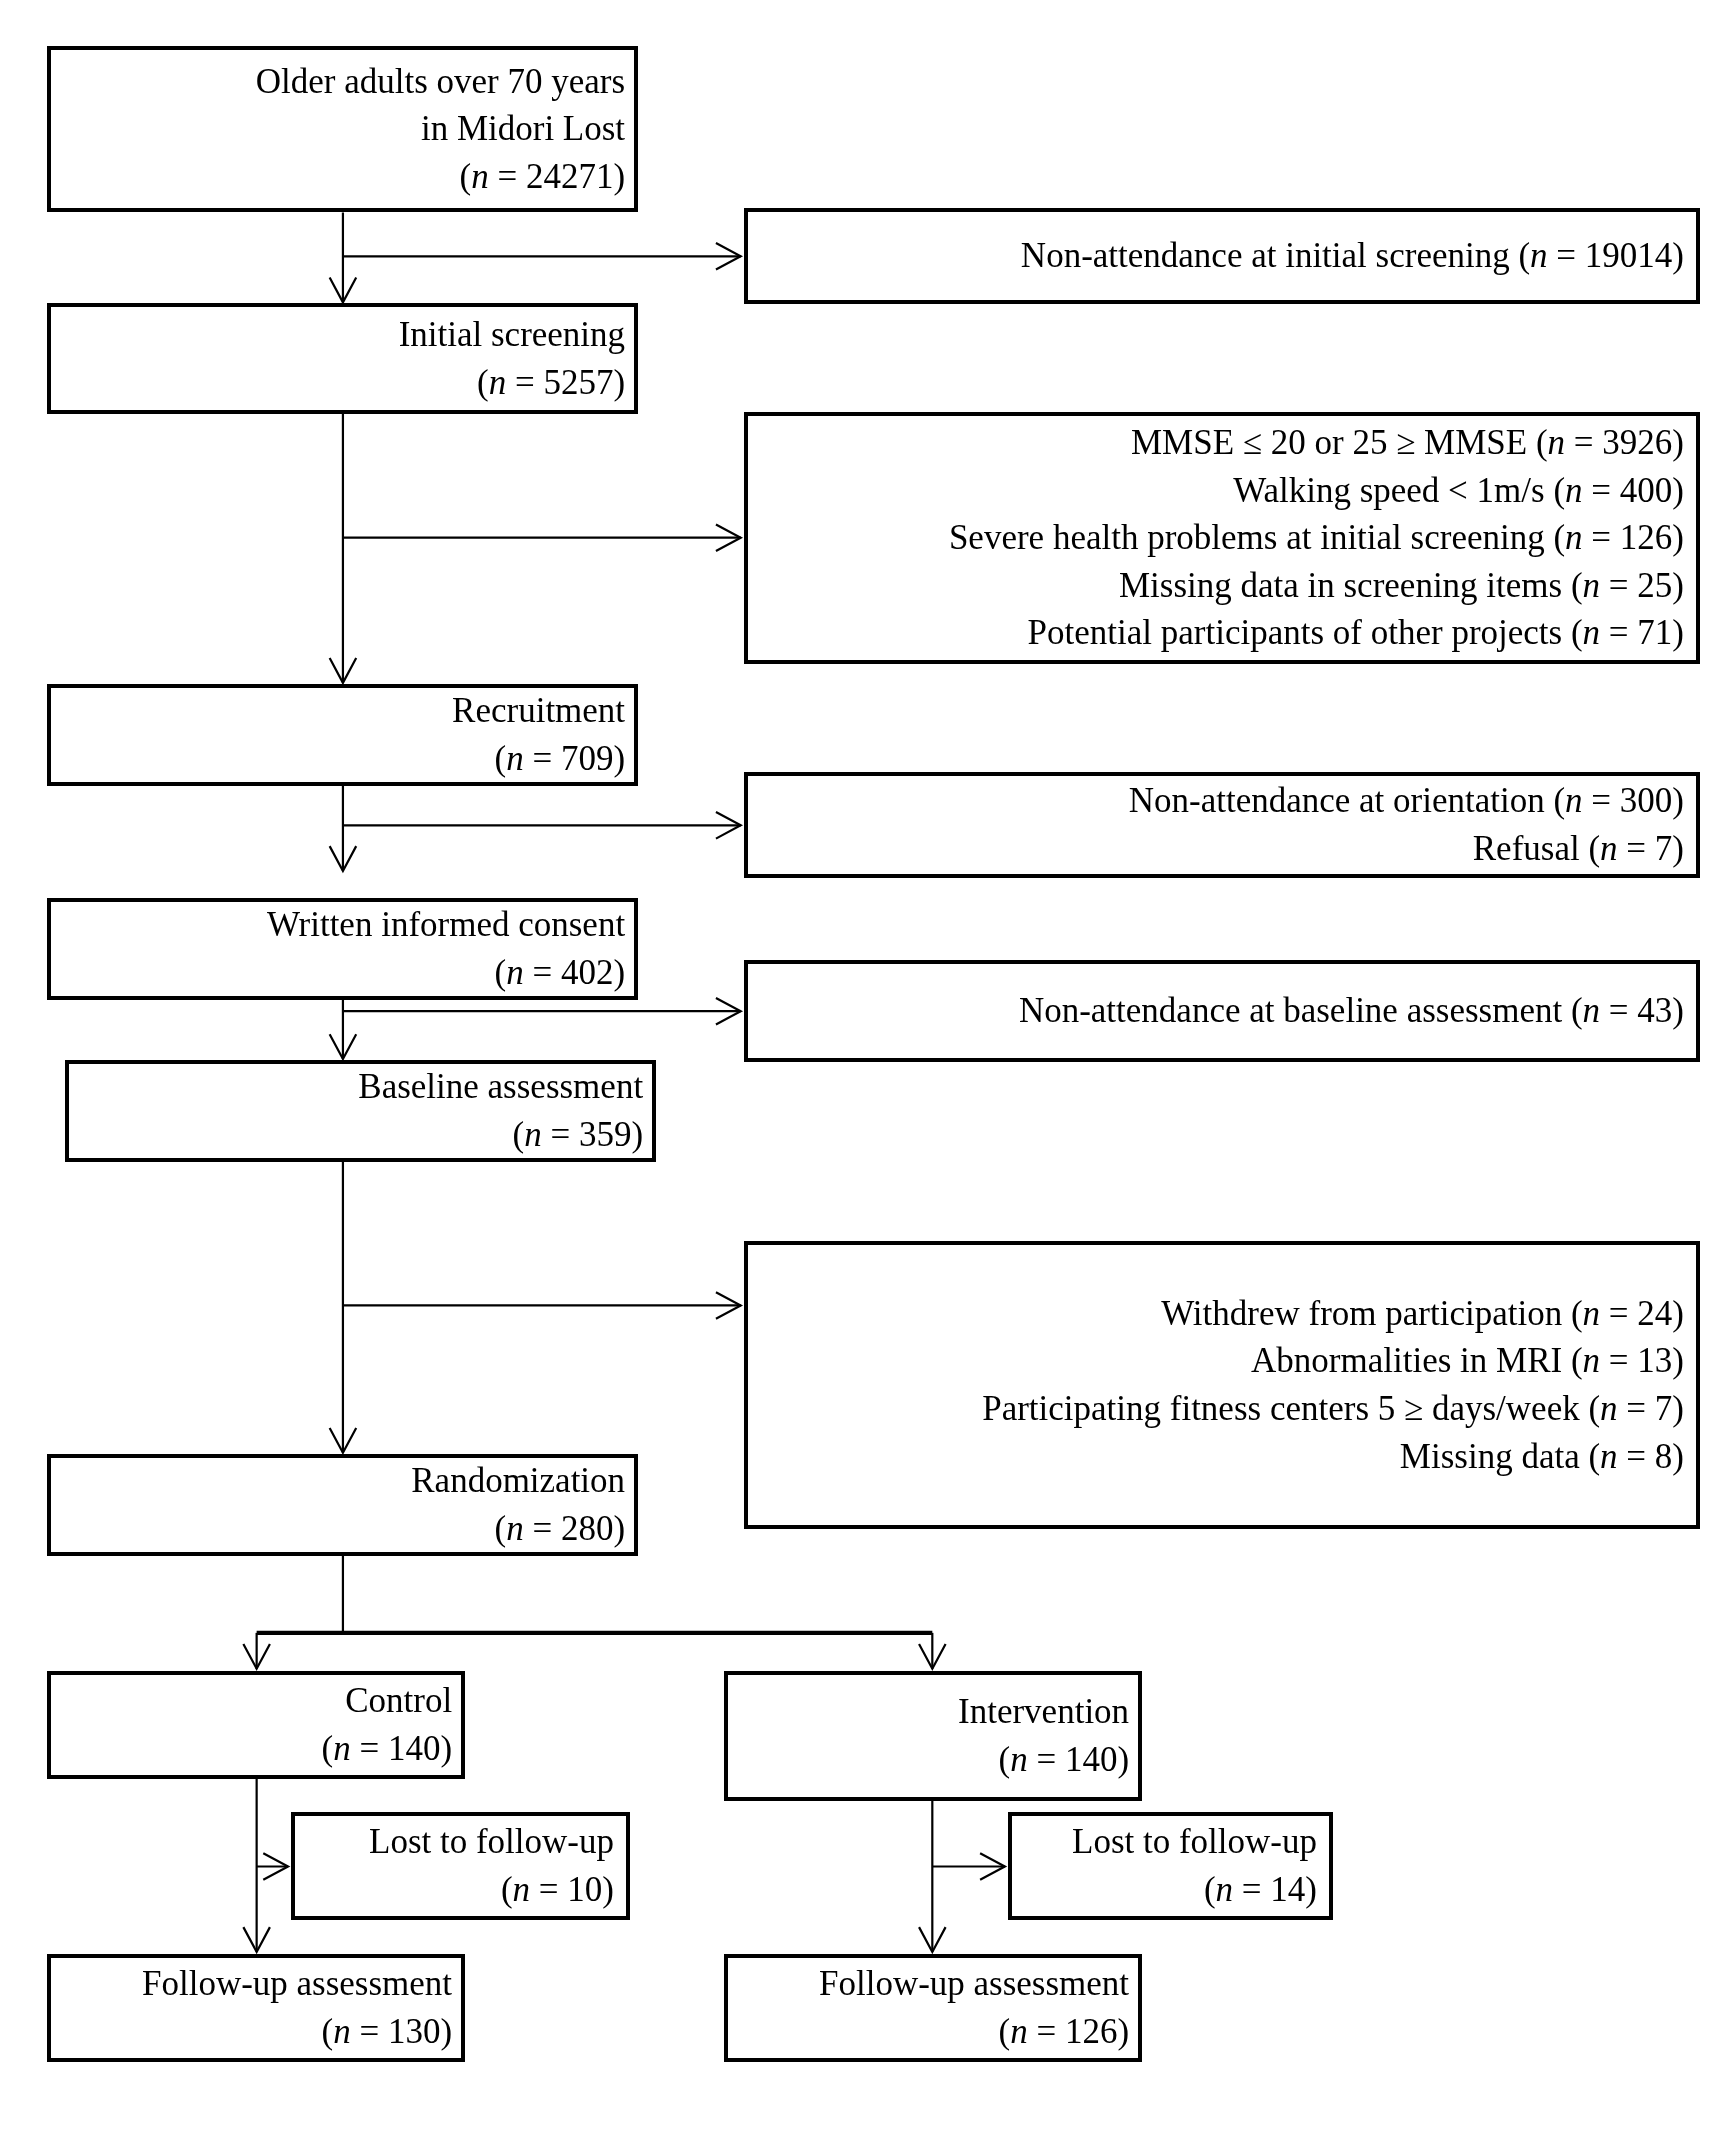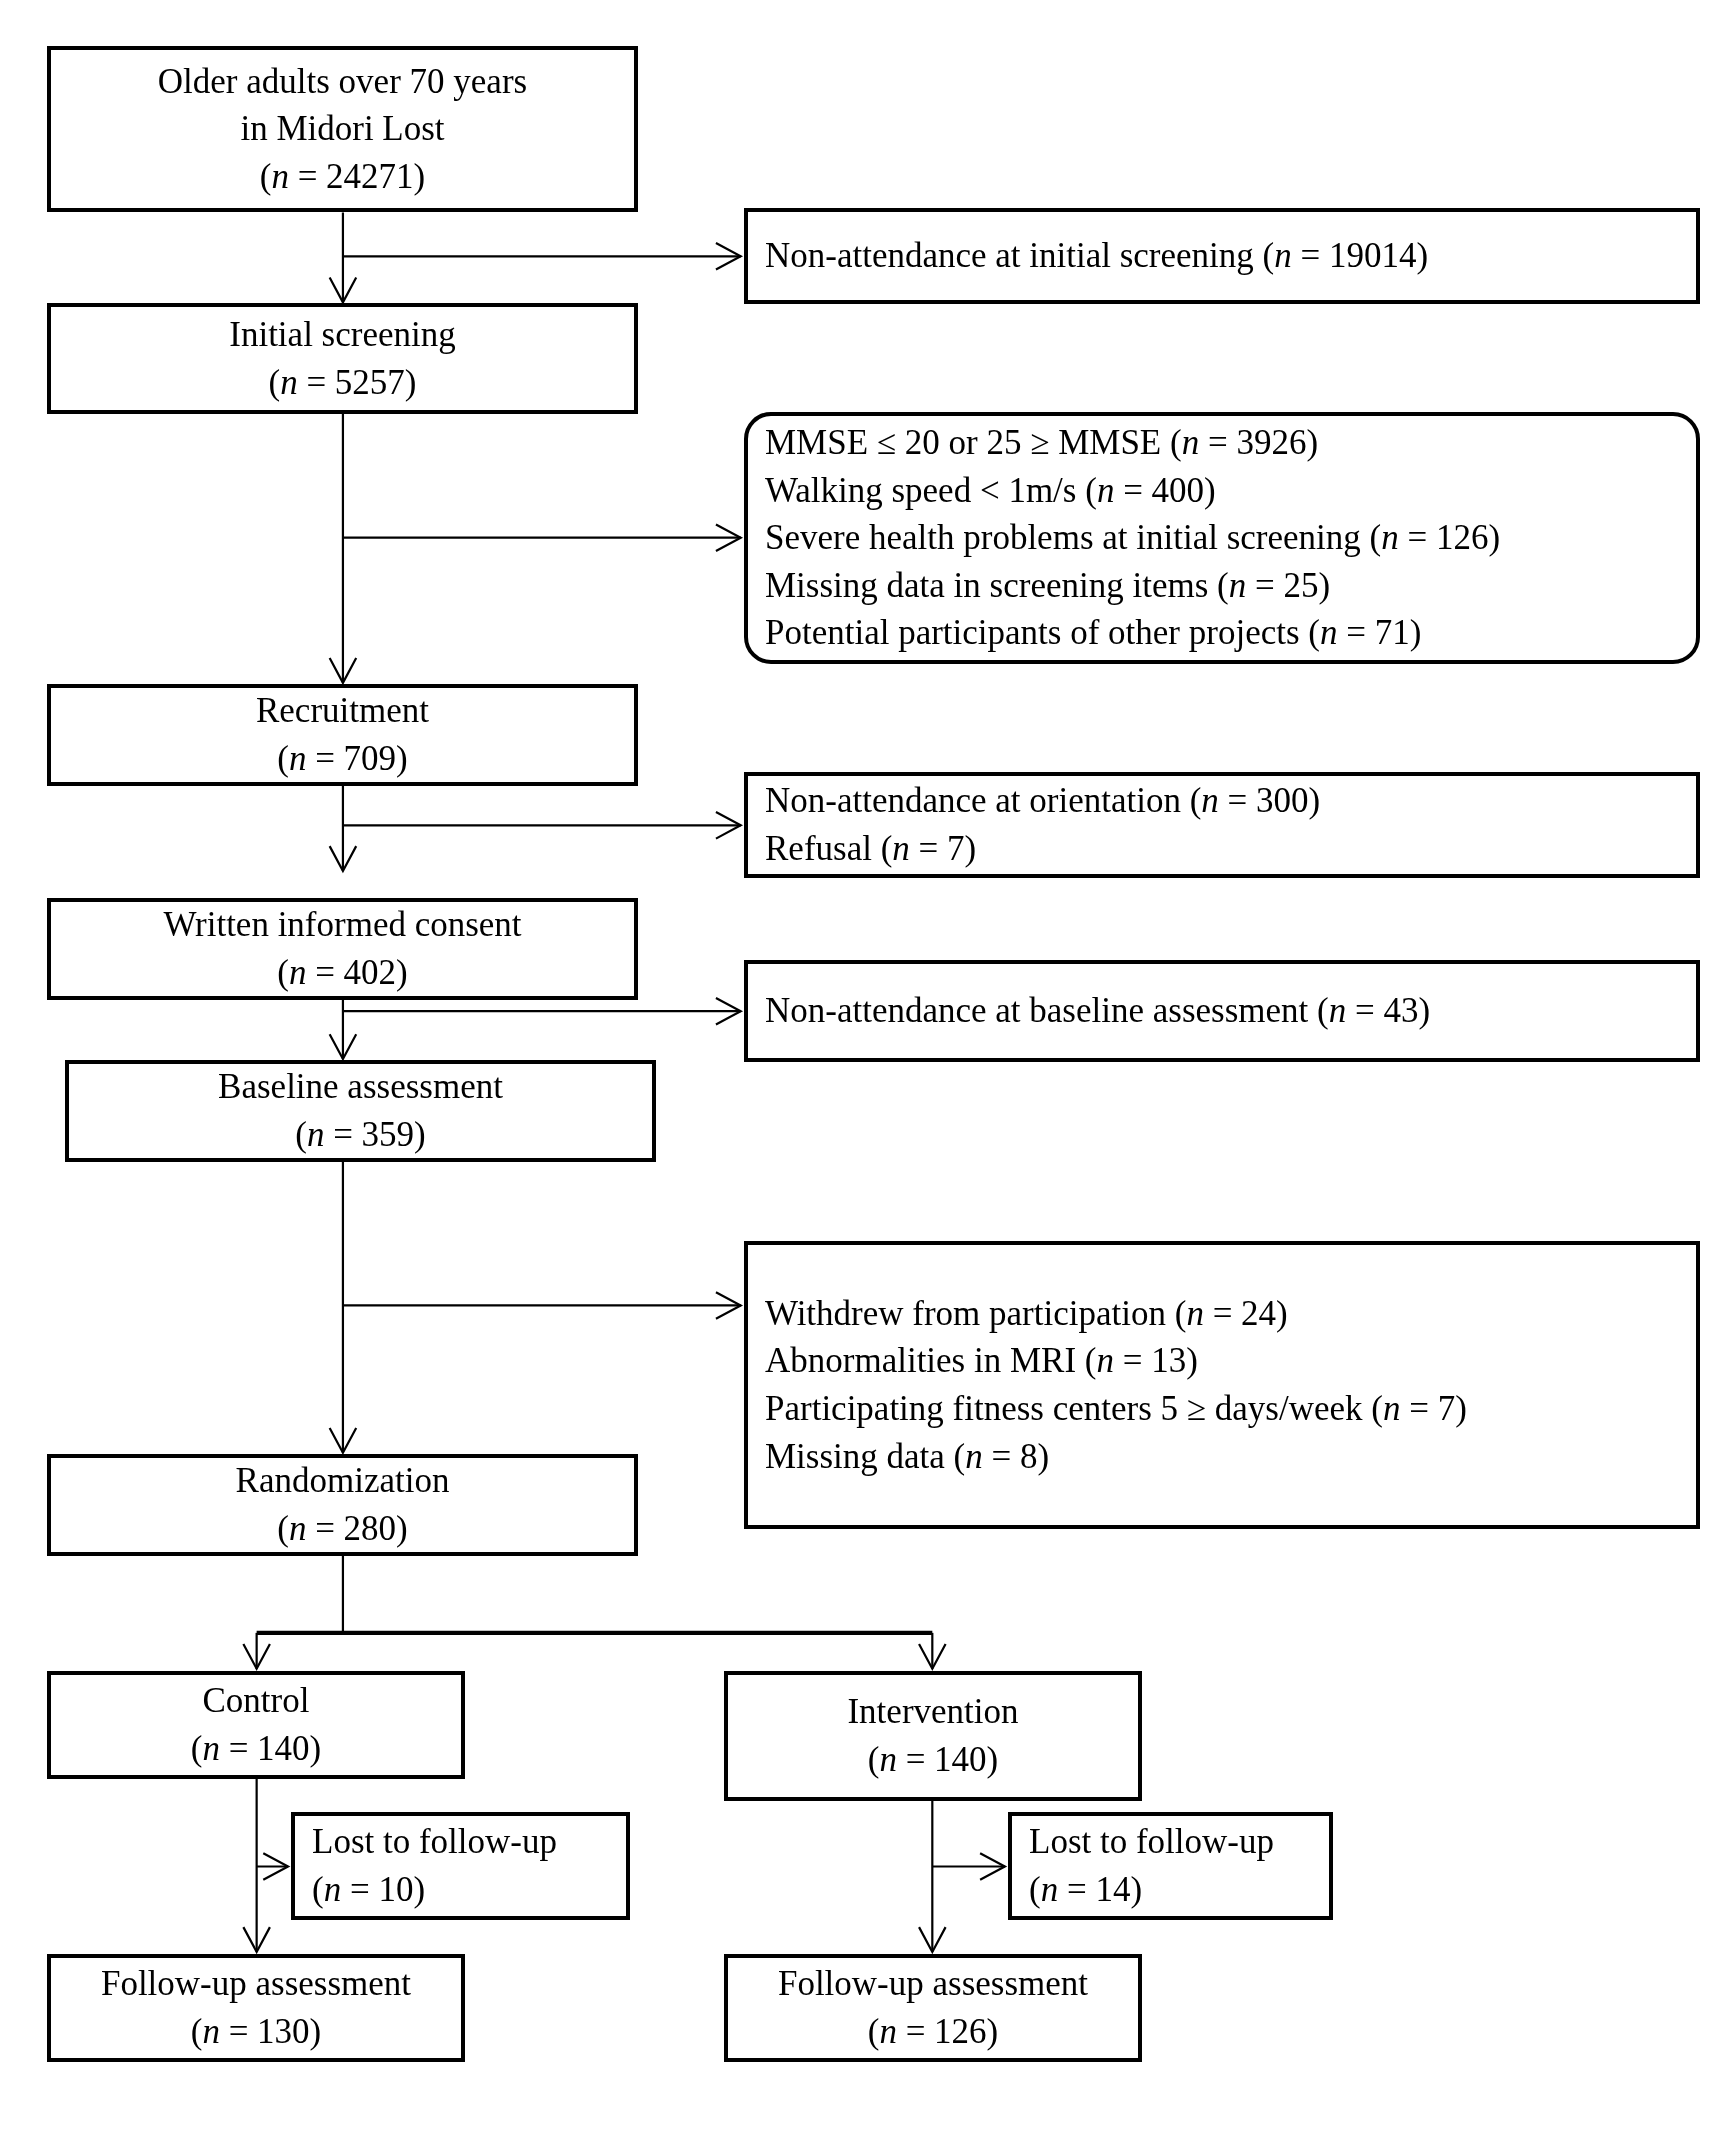--- a/index.html
+++ b/index.html
@@ -22,21 +22,21 @@
     border: 4px solid #000000;
     background: #ffffff;
     display: flex;
     flex-direction: column;
     justify-content: center;
     font-size: 35px;
     line-height: 1.36;
   }
   .box.center { text-align: center; padding: 0 8.9px; }
   .box.left   { text-align: left; padding: 0 12px 0 17px; }
-  .ln { white-space: nowrap; }
+  .ln { white-space: nowrap; text-align: right; }
 </style>
 </head>
 <body>
 
 <div class="canvas">
 
   <svg class="connectors" viewBox="0 0 3912 4811" xmlns="http://www.w3.org/2000/svg">
     <g stroke="#000000" stroke-width="5" fill="none">
 
       <path d="M775 480 V683"></path>
@@ -116,21 +116,21 @@
 
   <div class="box center" style="left:47px; top:1454px; width:591px; height:102px;">
     <div class="ln">Randomization</div>
     <div class="ln">(<i>n</i> = 280)</div>
   </div>
 
   <div class="box left" style="left:744px; top:208px; width:956px; height:96px;">
     <div class="ln">Non-attendance at initial screening (<i>n</i> = 19014)</div>
   </div>
 
-  <div class="box left" style="left:744px; top:412px; width:956px; height:252px;border-radius:27px;">
+  <div class="box left" style="left:744px; top:412px; width:956px; height:252px;">
     <div class="ln">MMSE ≤ 20 or 25 ≥ MMSE (<i>n</i> = 3926)</div>
     <div class="ln">Walking speed &lt; 1m/s (<i>n</i> = 400)</div>
     <div class="ln">Severe health problems at initial screening (<i>n</i> = 126)</div>
     <div class="ln">Missing data in screening items (<i>n</i> = 25)</div>
     <div class="ln">Potential participants of other projects (<i>n</i> = 71)</div>
   </div>
 
   <div class="box left" style="left:744px; top:772px; width:956px; height:106px;">
     <div class="ln">Non-attendance at orientation (<i>n</i> = 300)</div>
     <div class="ln">Refusal (<i>n</i> = 7)</div>

